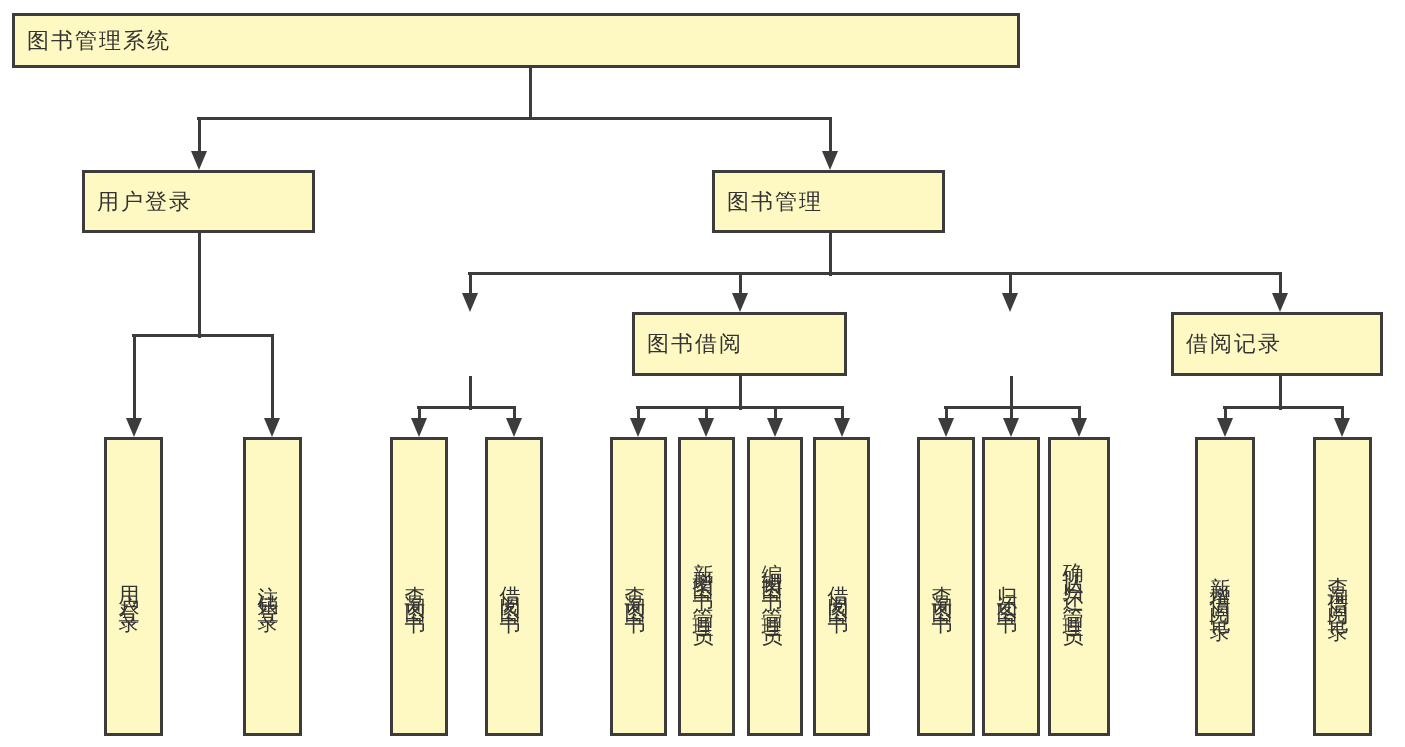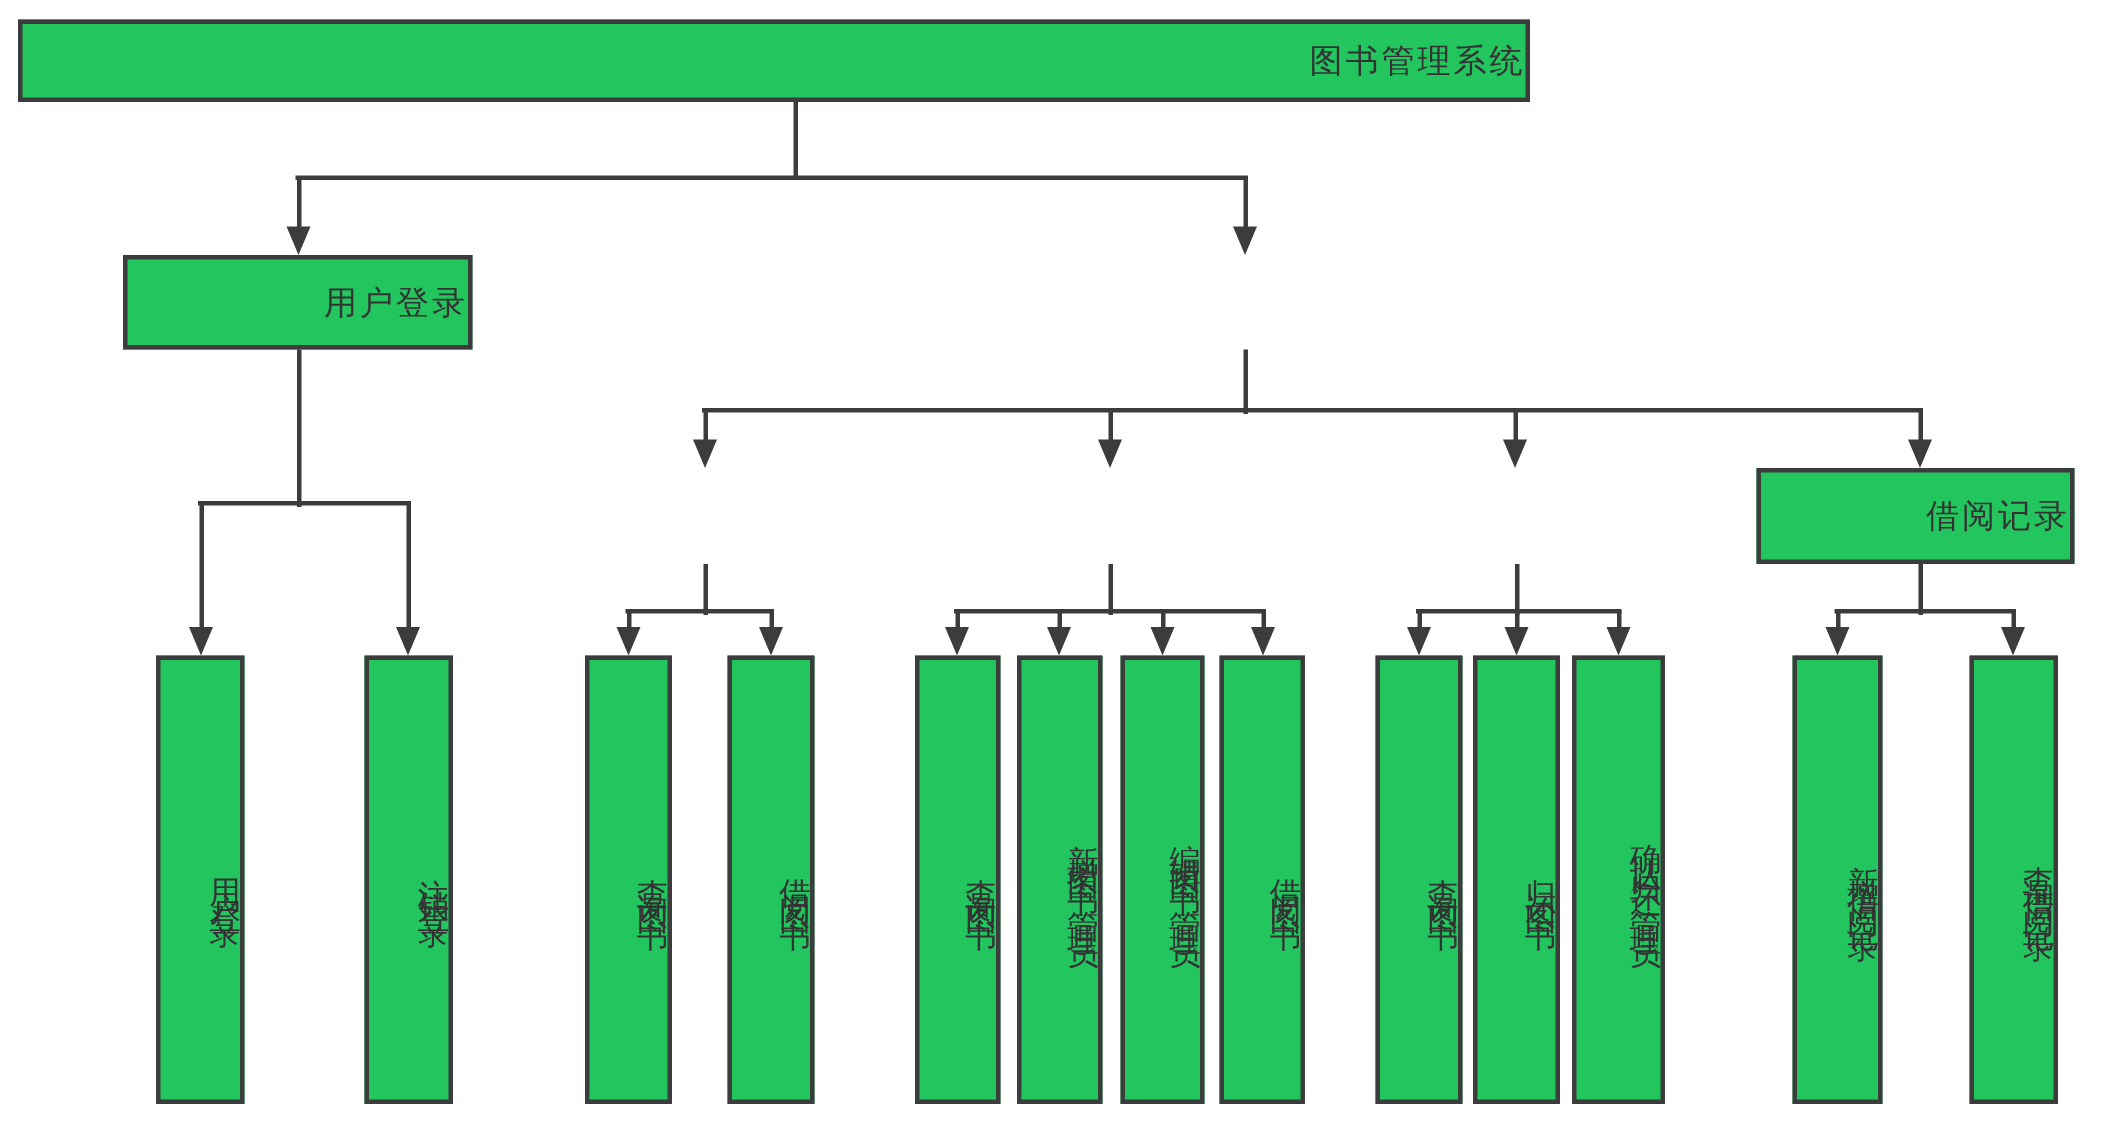--- a/index.html
+++ b/index.html
@@ -9,24 +9,24 @@
     height: 747px;
     background: #ffffff;
     overflow: hidden;
     font-family: "Liberation Sans", sans-serif;
     color: #333333;
   }
   .box {
     position: absolute;
     box-sizing: border-box;
     border: 3px solid #3c3c3c;
-    background: #22c55e;
+    background: #fef9c3;
     display: flex;
     align-items: center;
-    justify-content: flex-end;
+    justify-content: flex-start;
     padding-left: 12px;
   }
   .box.h span {
     font-size: 22px;
     letter-spacing: 2px;
     color: #333333;
     white-space: nowrap;
   }
   .box.v span {
     writing-mode: vertical-rl;
@@ -60,21 +60,27 @@
 
 <div id="canvas">
 
   <div class="box h" style="left:12px; top:13px; width:1008px; height:55px">
     <span>图书管理系统</span>
   </div>
 
   <div class="box h" style="left:82px; top:170px; width:233px; height:63px">
     <span>用户登录</span>
   </div>
+  <div class="box h" style="left:712px; top:170px; width:233px; height:63px">
+    <span>图书管理</span>
+  </div>
 
+  <div class="box h" style="left:632px; top:312px; width:215px; height:64px">
+    <span>图书借阅</span>
+  </div>
   <div class="box h" style="left:1171px; top:312px; width:212px; height:64px">
     <span>借阅记录</span>
   </div>
 
   <div class="box v" style="left:104px; top:437px; width:59px; height:299px">
     <span>用户登录</span>
   </div>
   <div class="box v" style="left:243px; top:437px; width:59px; height:299px">
     <span>注销登录</span>
   </div>

